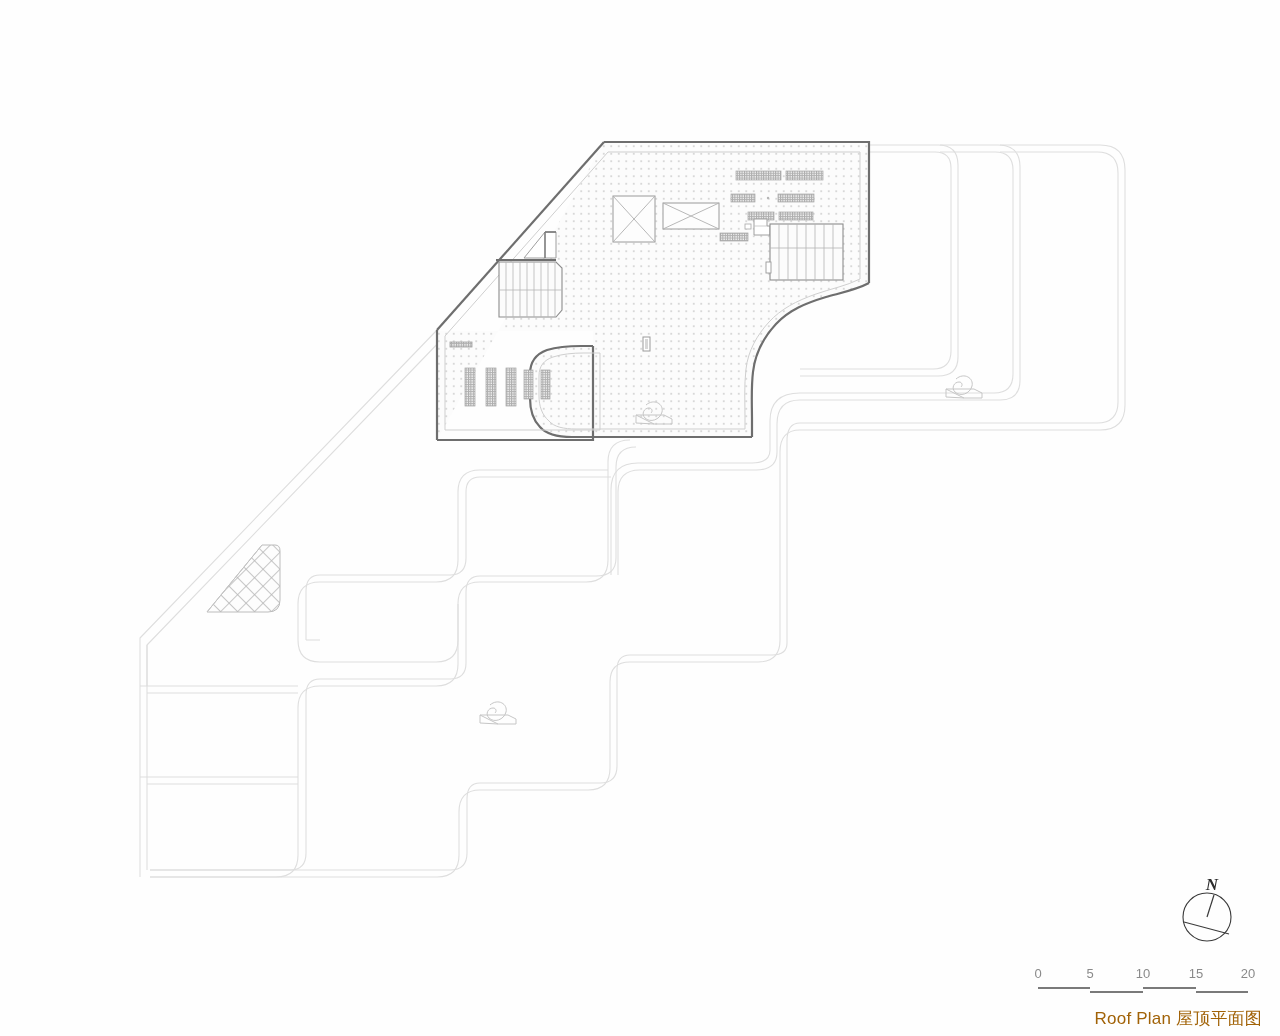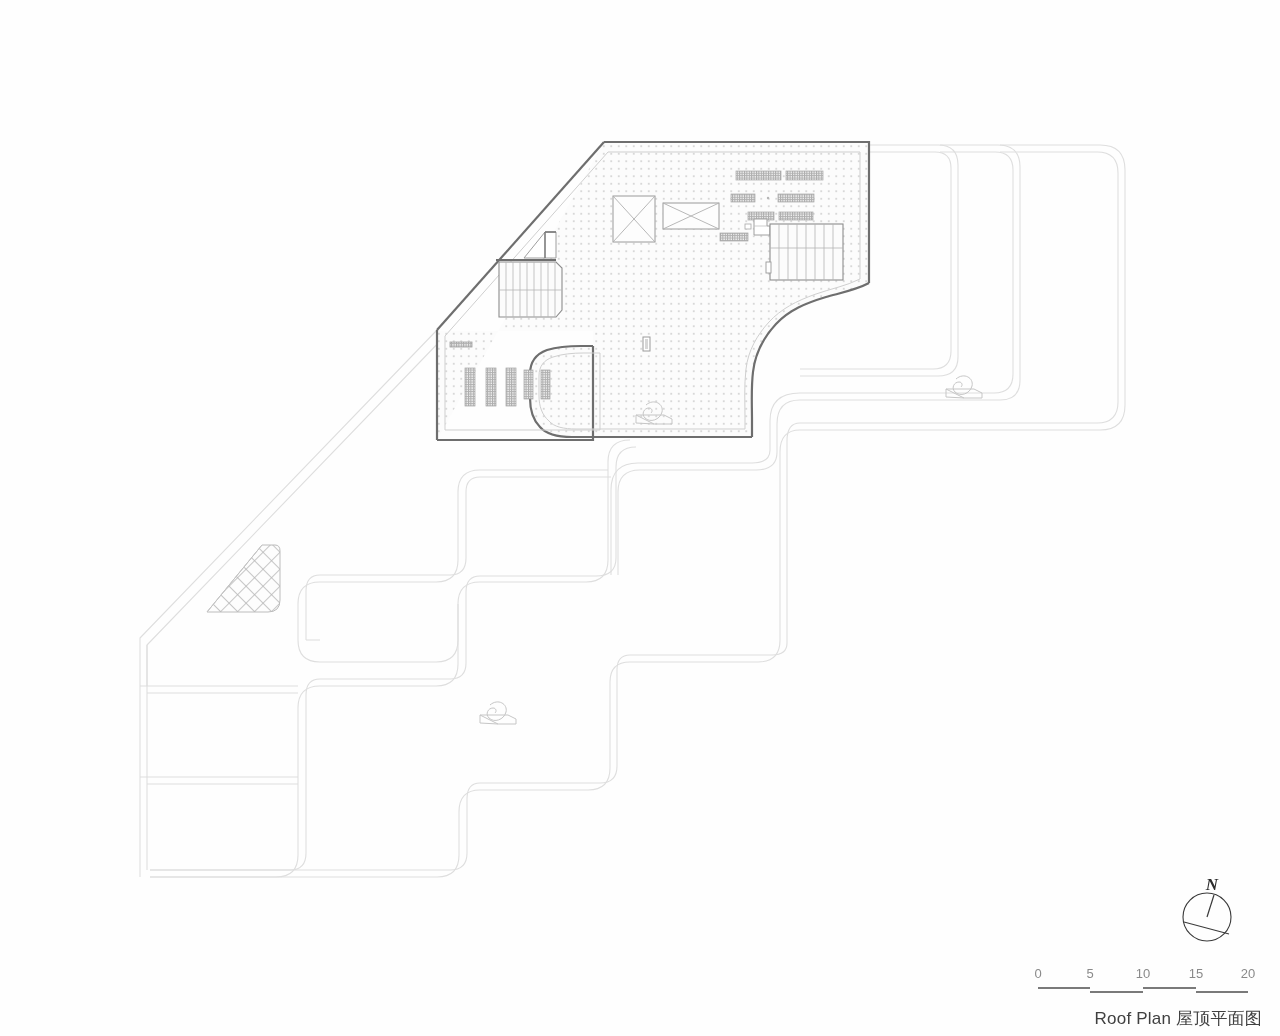--- a/index.html
+++ b/index.html
@@ -24,21 +24,21 @@
   svg.plan {
     display: block;
     width: 1280px;
     height: 1036px;
   }
   .legend-title {
     position: absolute;
     right: 18px;
     bottom: 6px;
     font-size: 17px;
-    color: #404040;
+    color: #a16207;
     letter-spacing: 0.2px;
     white-space: nowrap;
     font-family: "Liberation Sans", sans-serif;
   }
   .scale-num {
     font-size: 13px;
     fill: #8a8a8a;
     font-family: "Liberation Sans", sans-serif;
   }
   .north-letter {

